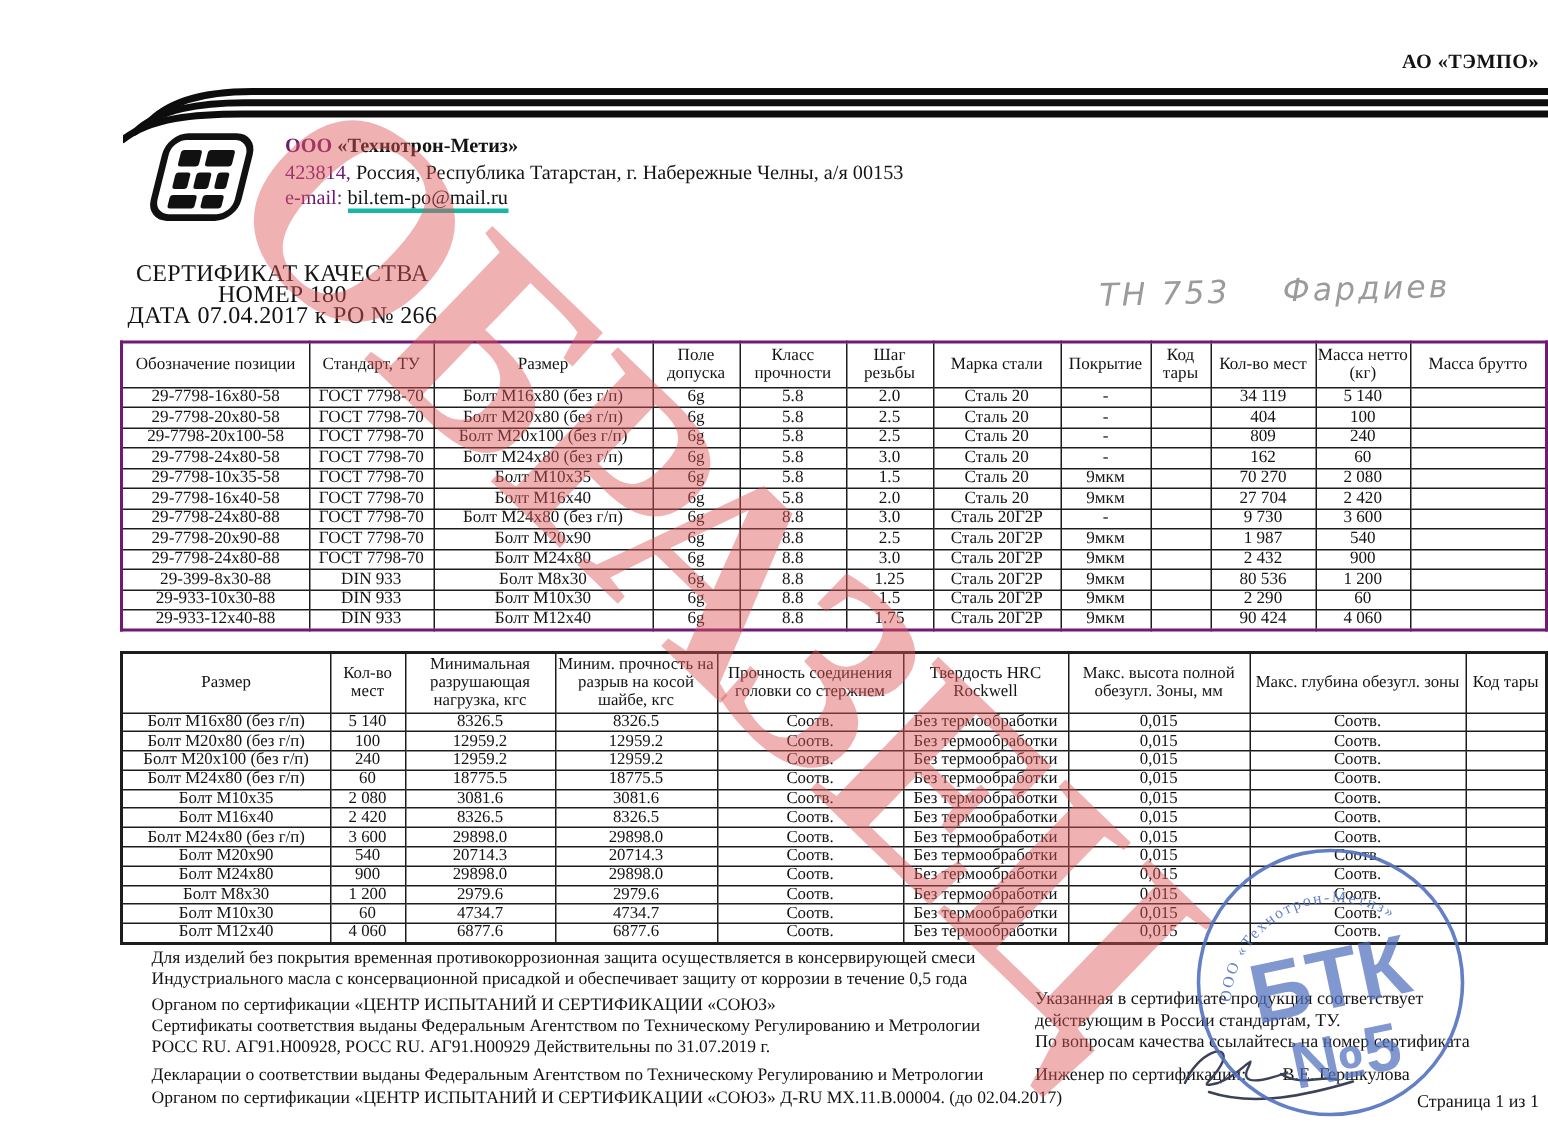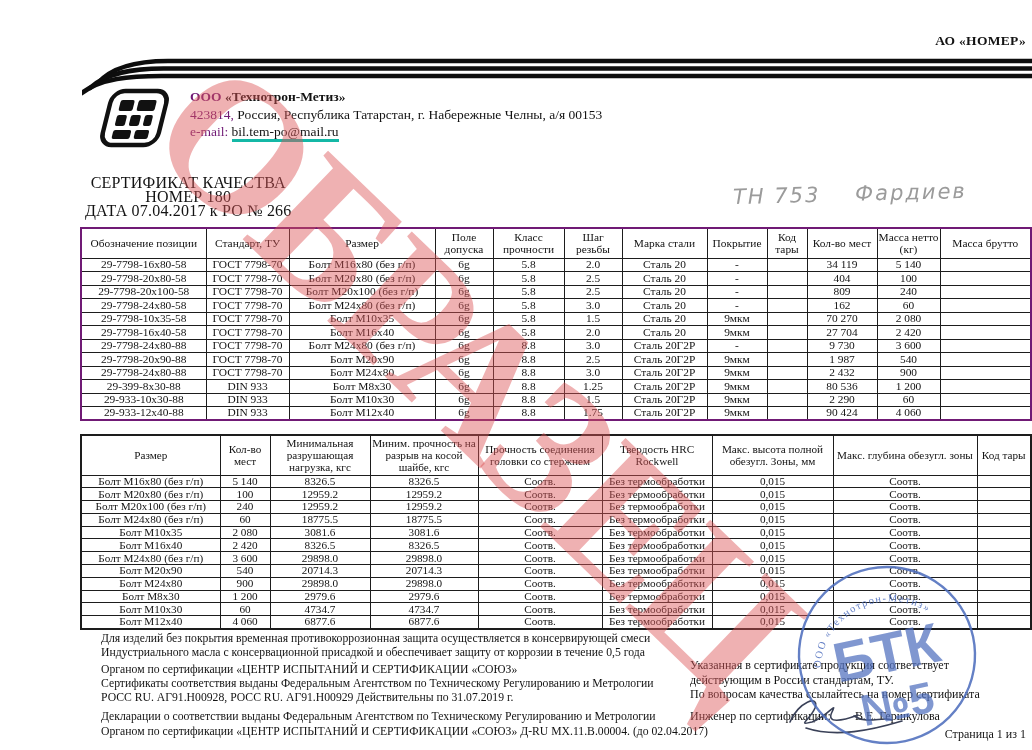--- a/index.html
+++ b/index.html
@@ -49,21 +49,21 @@
     color:rgba(220,84,88,0.46);
     transform:rotate(44deg);transform-origin:left top;
   }
   #stamp-svg{left:792px;top:560px;z-index:9;opacity:.88;}
   #signature-svg{left:784px;top:694px;z-index:3;}
   svg{display:block;}
 </style>
 </head>
 <body>
 
-<div class="abs" id="org-top-right">АО «НОМЕР»</div>
+<div class="abs" id="org-top-right">АО «ТЭМПО»</div>
 
 <svg class="abs" id="swoosh-svg" style="left:82px;top:57px;" width="950" height="40" viewBox="0 0 950 40">
   <g fill="none" stroke="#0d0d0d" stroke-width="4.6" stroke-linecap="round">
     <path d="M16,26 C30,10 56,4 86,4 L950,4"></path>
     <path d="M8,31 C24,16 50,11 86,11.5 L950,11.5"></path>
     <path d="M0,36 C18,22 46,18.5 86,19 L950,19"></path>
   </g>
 </svg>
 
 <svg class="abs" id="logo-svg" style="left:84px;top:86px;" width="90" height="64" viewBox="0 0 90 64">

